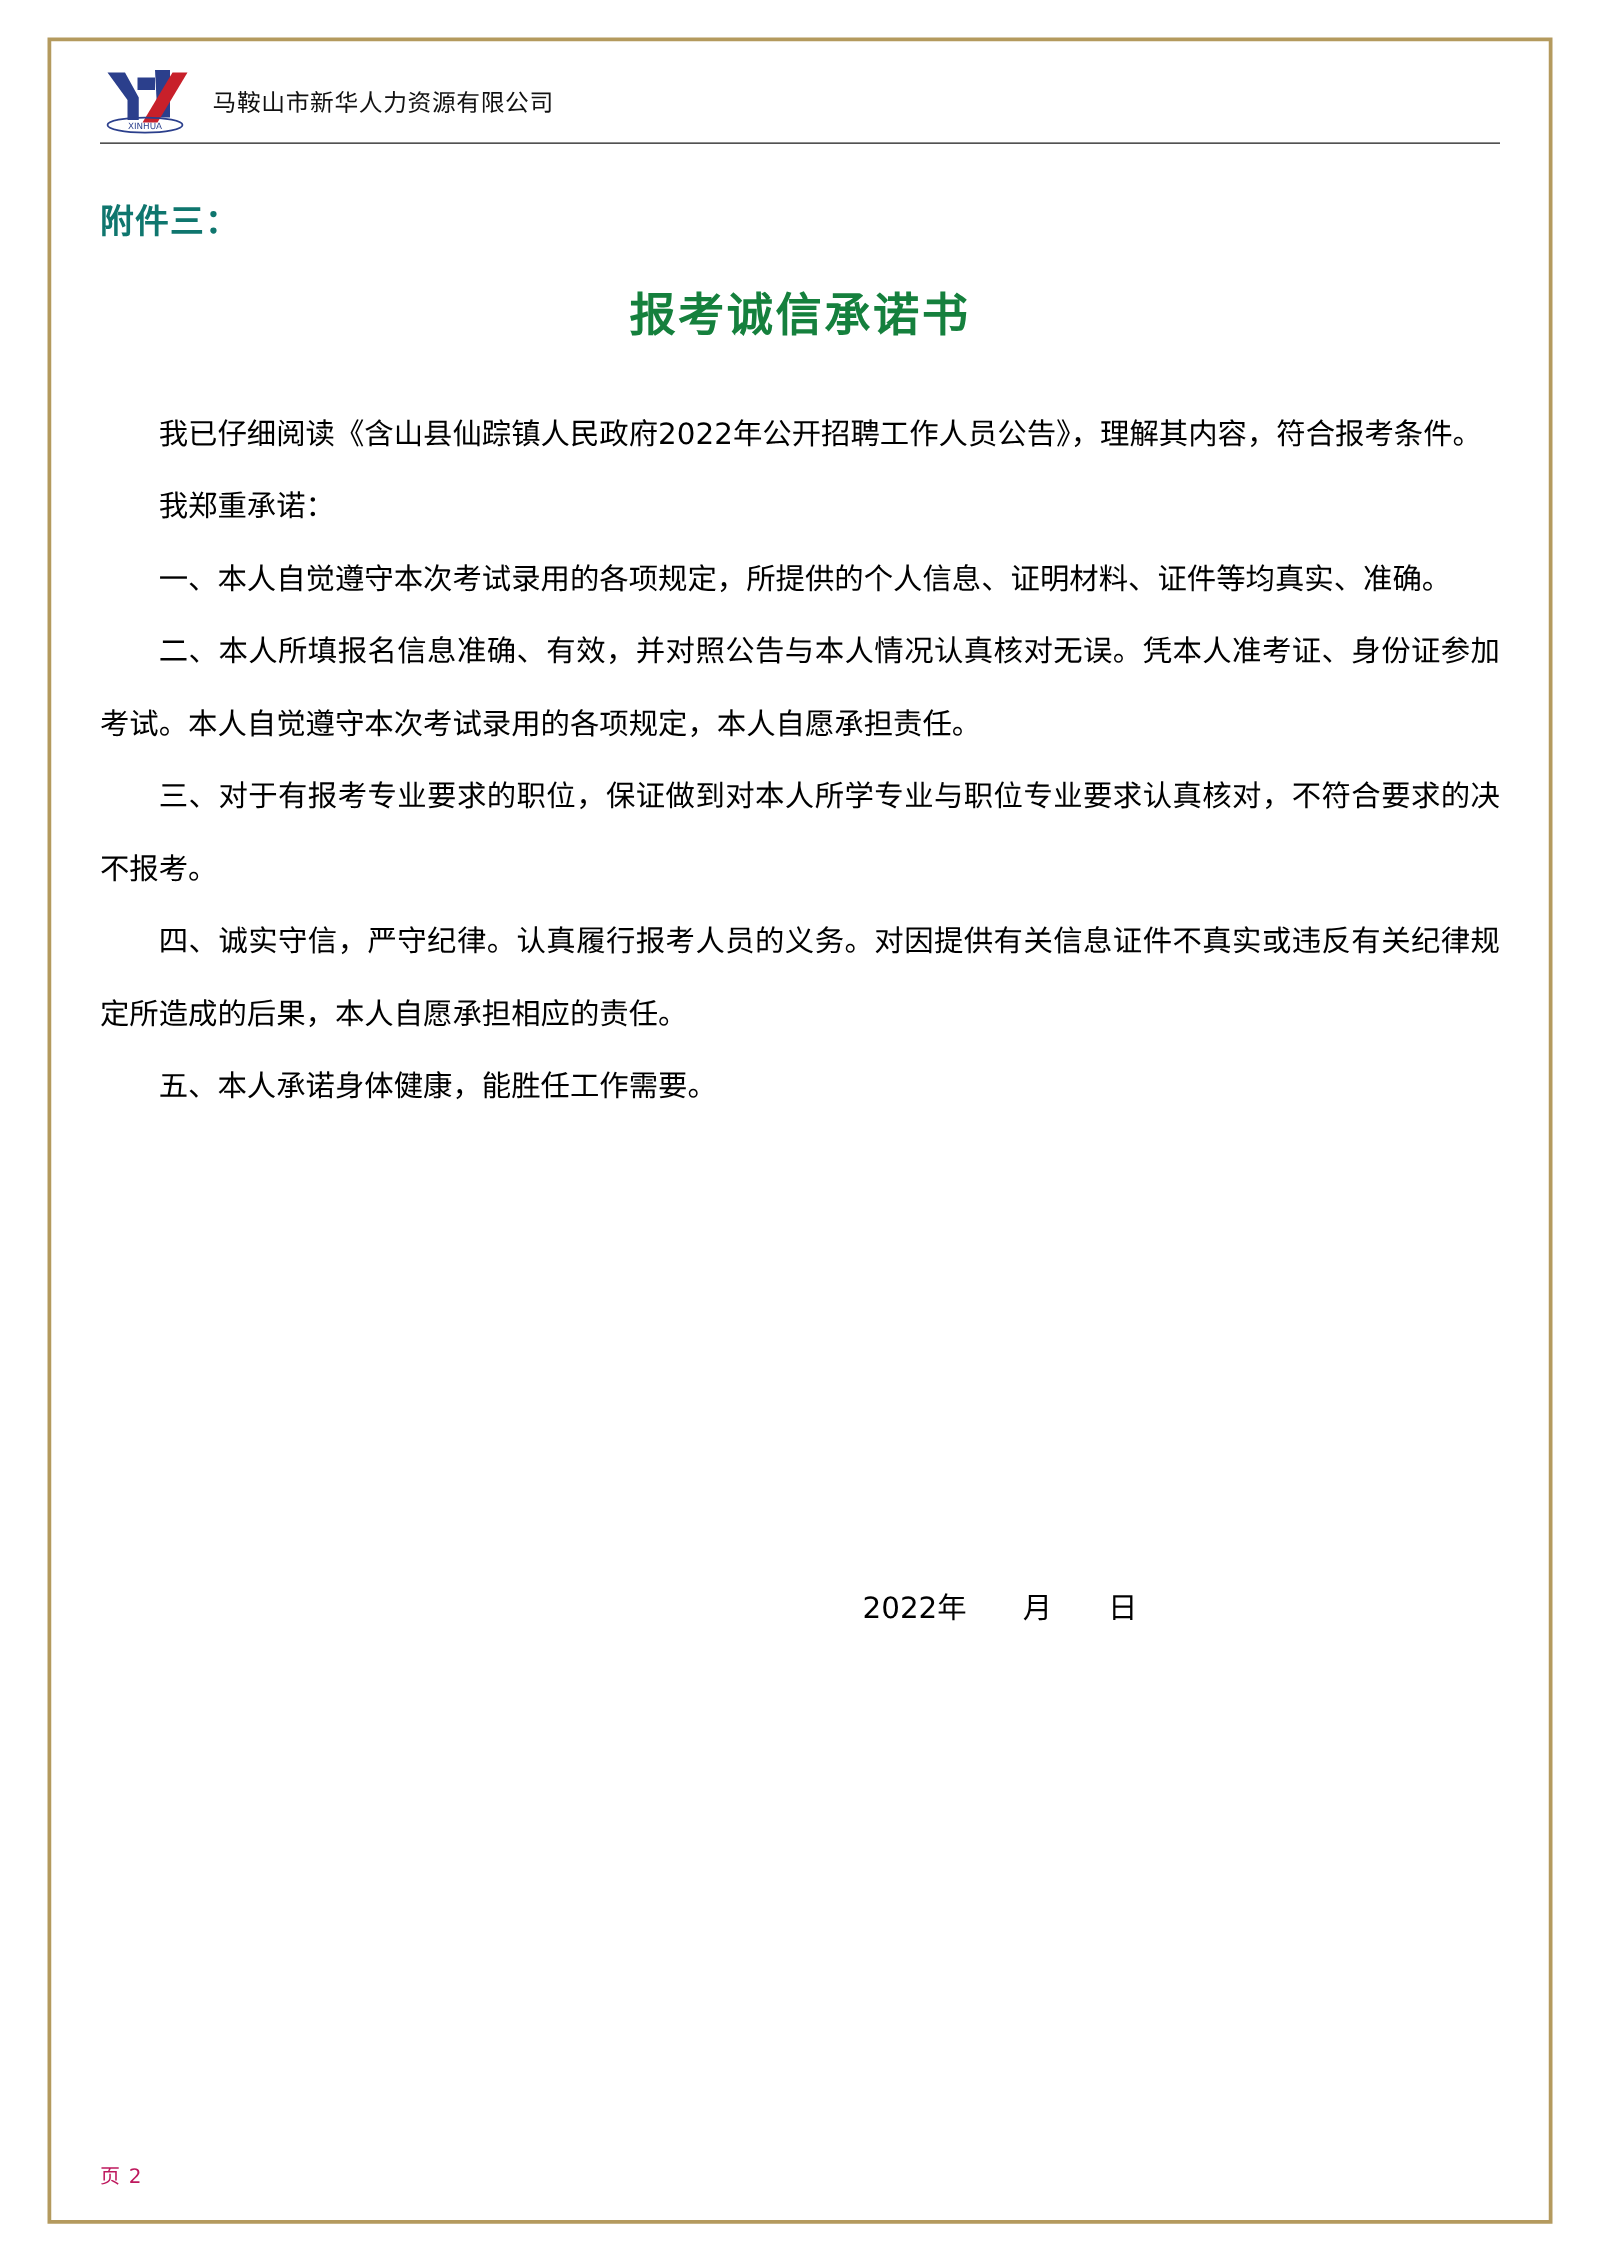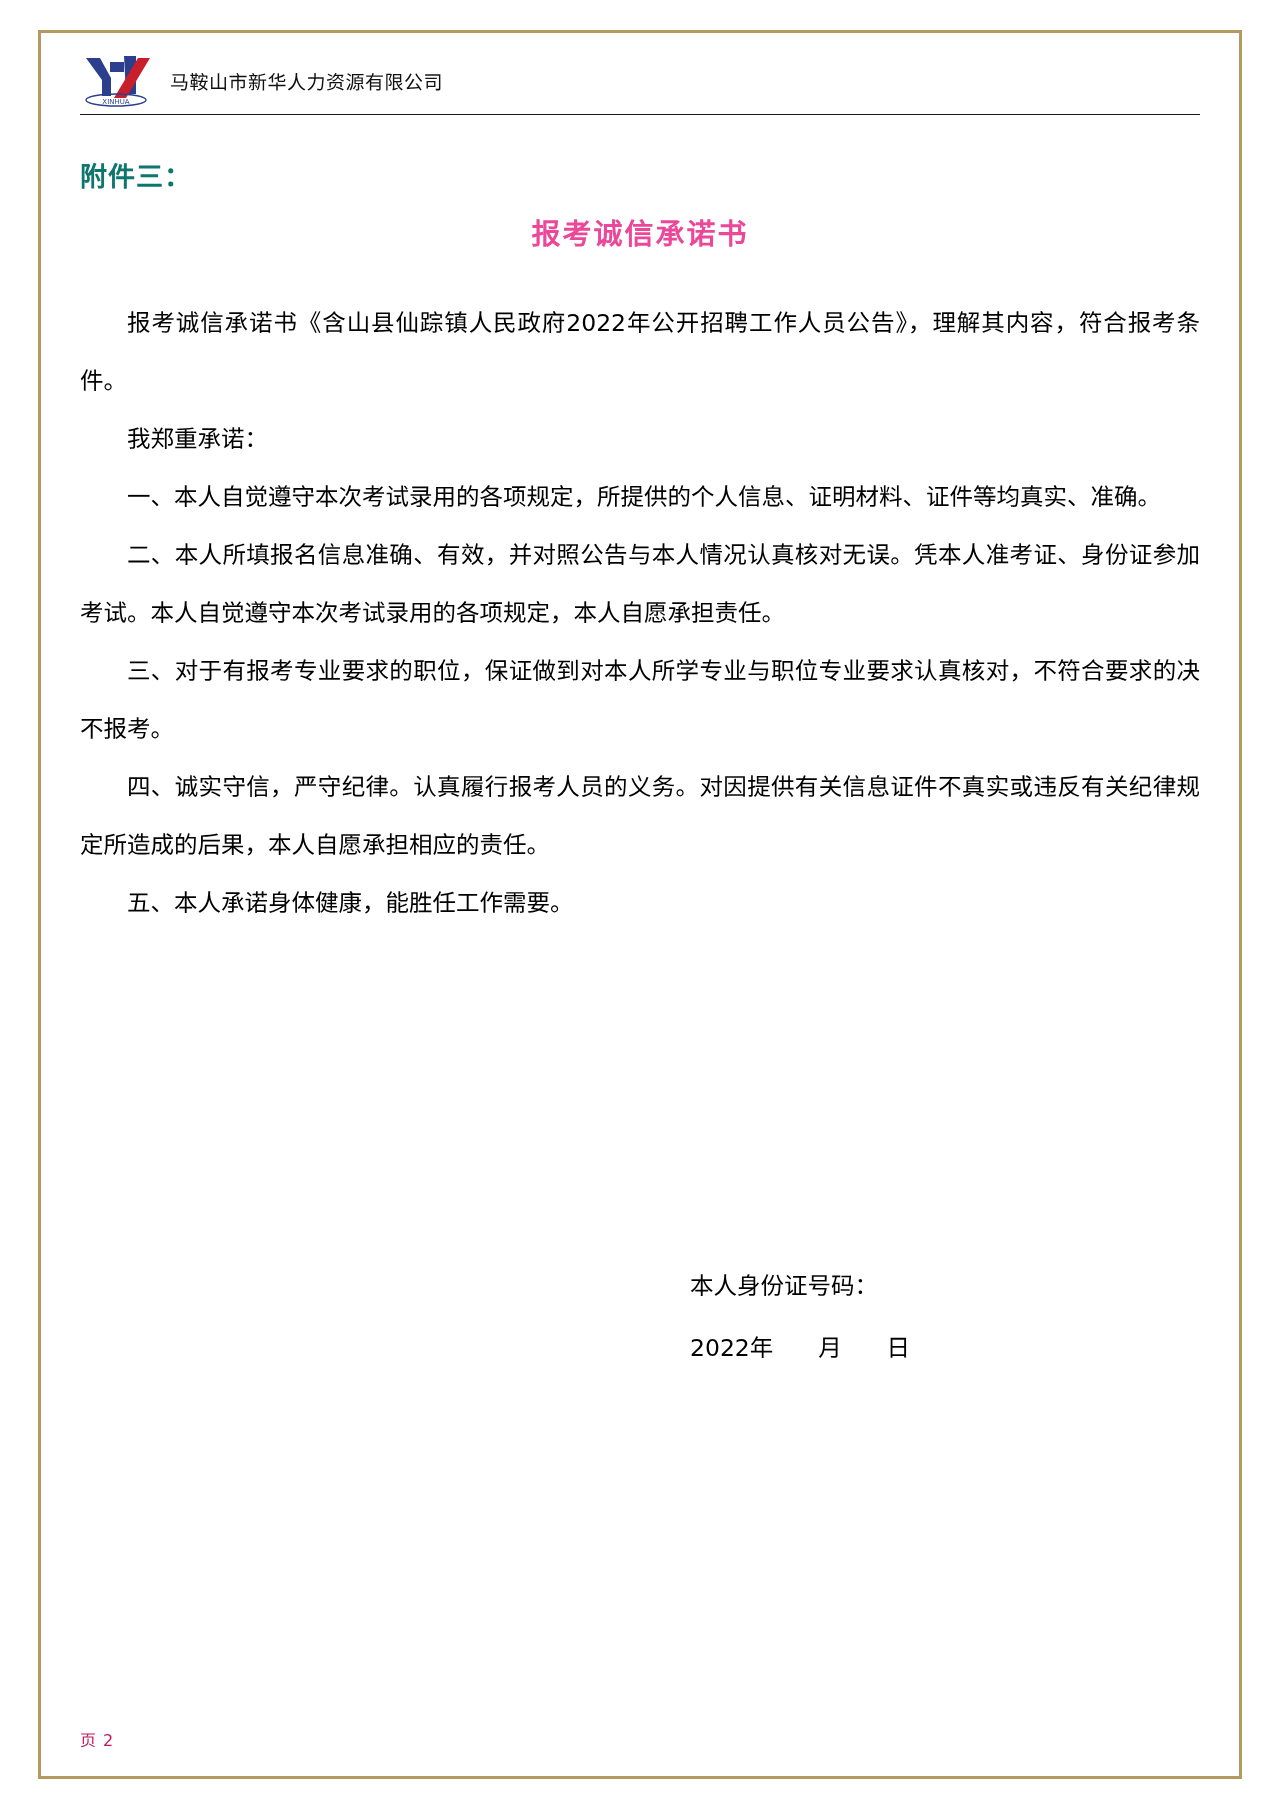--- a/index.html
+++ b/index.html
@@ -65,25 +65,25 @@
   .attach-label {
     margin-top: 40px;
     font-size: 27px;
     font-weight: bold;
     color: #0f766e;
     letter-spacing: 1px;
     font-family: "DejaVu Sans", "Liberation Sans", sans-serif;
   }
 
   .doc-title {
-    margin-top: 16px;
+    margin-top: 28px;
     text-align: center;
-    font-size: 29px;
+    font-size: 37px;
     font-weight: bold;
-    color: #ec4899;
+    color: #15803d;
     letter-spacing: 2px;
     font-family: "DejaVu Sans", "Liberation Sans", sans-serif;
   }
 
   .body-text {
     margin-top: 42px;
   }
   .para {
     font-size: 23.5px;
     line-height: 58px;
@@ -137,29 +137,28 @@
         </svg>
       </div>
       <div class="company-name">马鞍山市新华人力资源有限公司</div>
     </div>
 
     <div class="attach-label">附件三：</div>
 
     <div class="doc-title">报考诚信承诺书</div>
 
     <div class="body-text">
-      <p class="para">报考诚信承诺书《含山县仙踪镇人民政府2022年公开招聘工作人员公告》，理解其内容，符合报考条件。</p>
+      <p class="para">我已仔细阅读《含山县仙踪镇人民政府2022年公开招聘工作人员公告》，理解其内容，符合报考条件。</p>
       <p class="para">我郑重承诺：</p>
       <p class="para">一、本人自觉遵守本次考试录用的各项规定，所提供的个人信息、证明材料、证件等均真实、准确。</p>
       <p class="para">二、本人所填报名信息准确、有效，并对照公告与本人情况认真核对无误。凭本人准考证、身份证参加考试。本人自觉遵守本次考试录用的各项规定，本人自愿承担责任。</p>
       <p class="para">三、对于有报考专业要求的职位，保证做到对本人所学专业与职位专业要求认真核对，不符合要求的决不报考。</p>
       <p class="para">四、诚实守信，严守纪律。认真履行报考人员的义务。对因提供有关信息证件不真实或违反有关纪律规定所造成的后果，本人自愿承担相应的责任。</p>
       <p class="para">五、本人承诺身体健康，能胜任工作需要。</p>
     </div>
   </div>
 
   <div class="signature-block">
-    <div class="sig-line">本人身份证号码：</div>
     <div class="sig-line">2022年      月      日</div>
   </div>
 
   <div class="page-footer">页  2</div>
 </div>
 
 </body></html>

